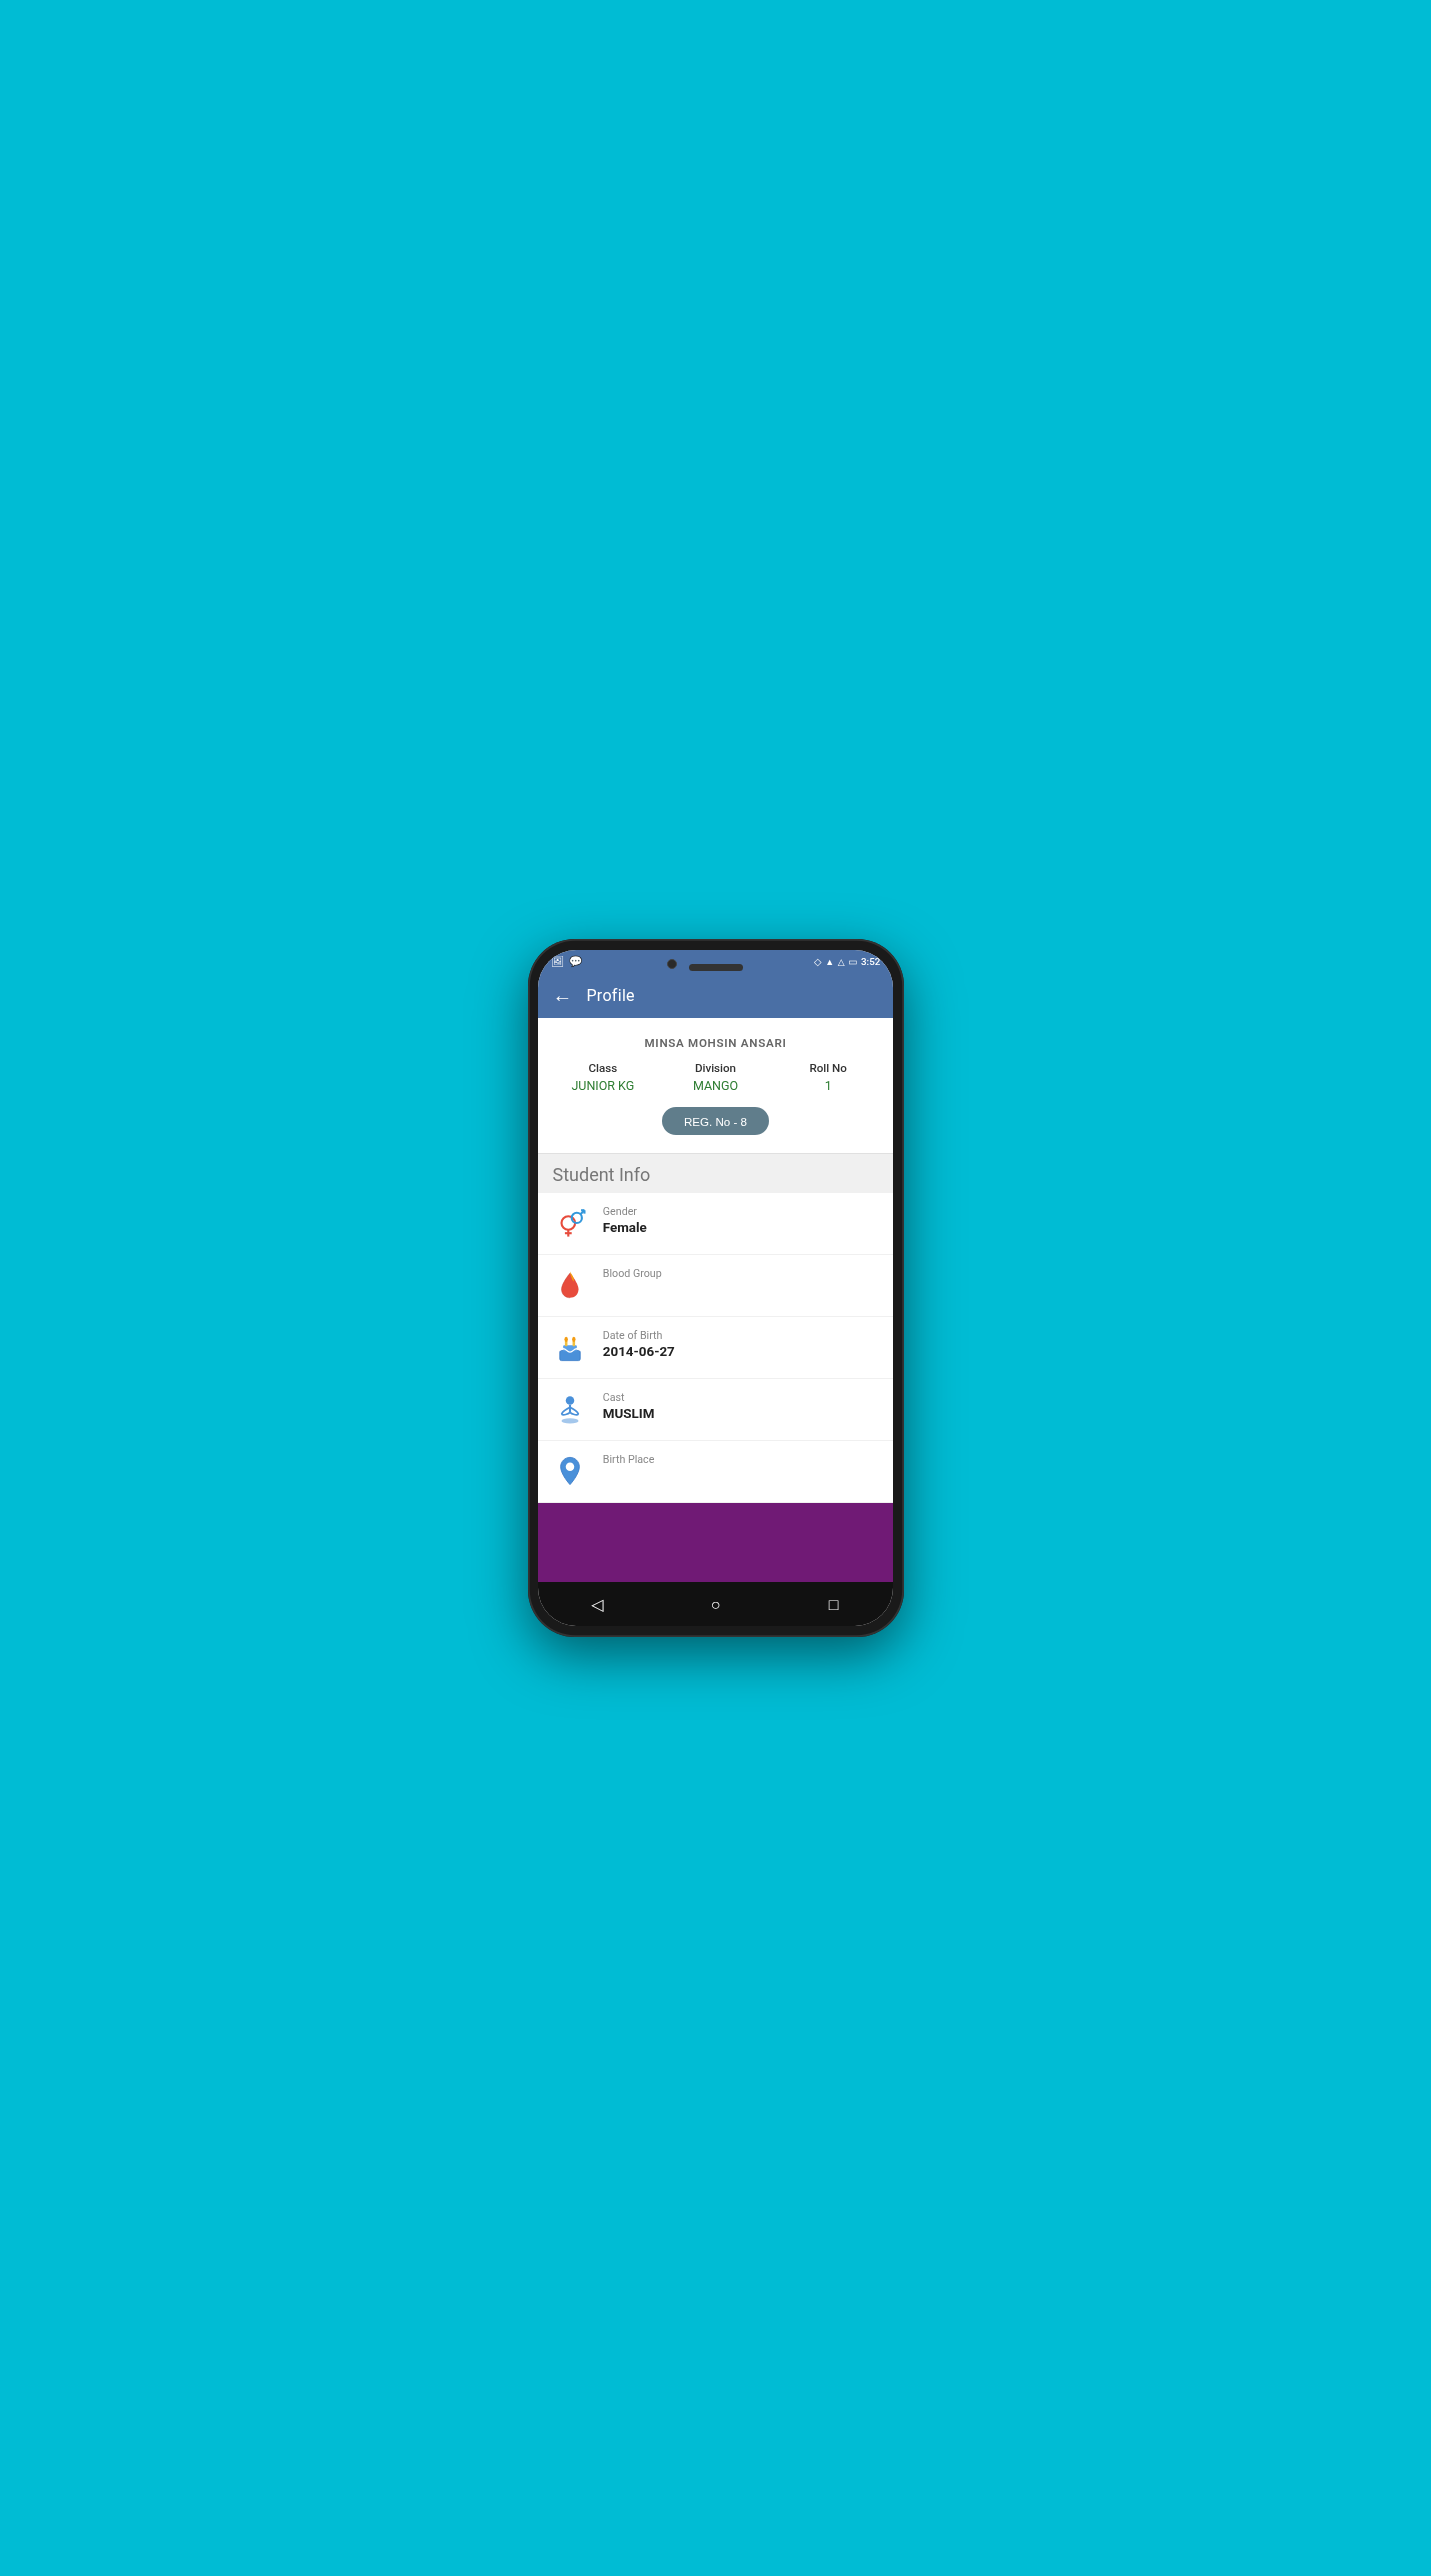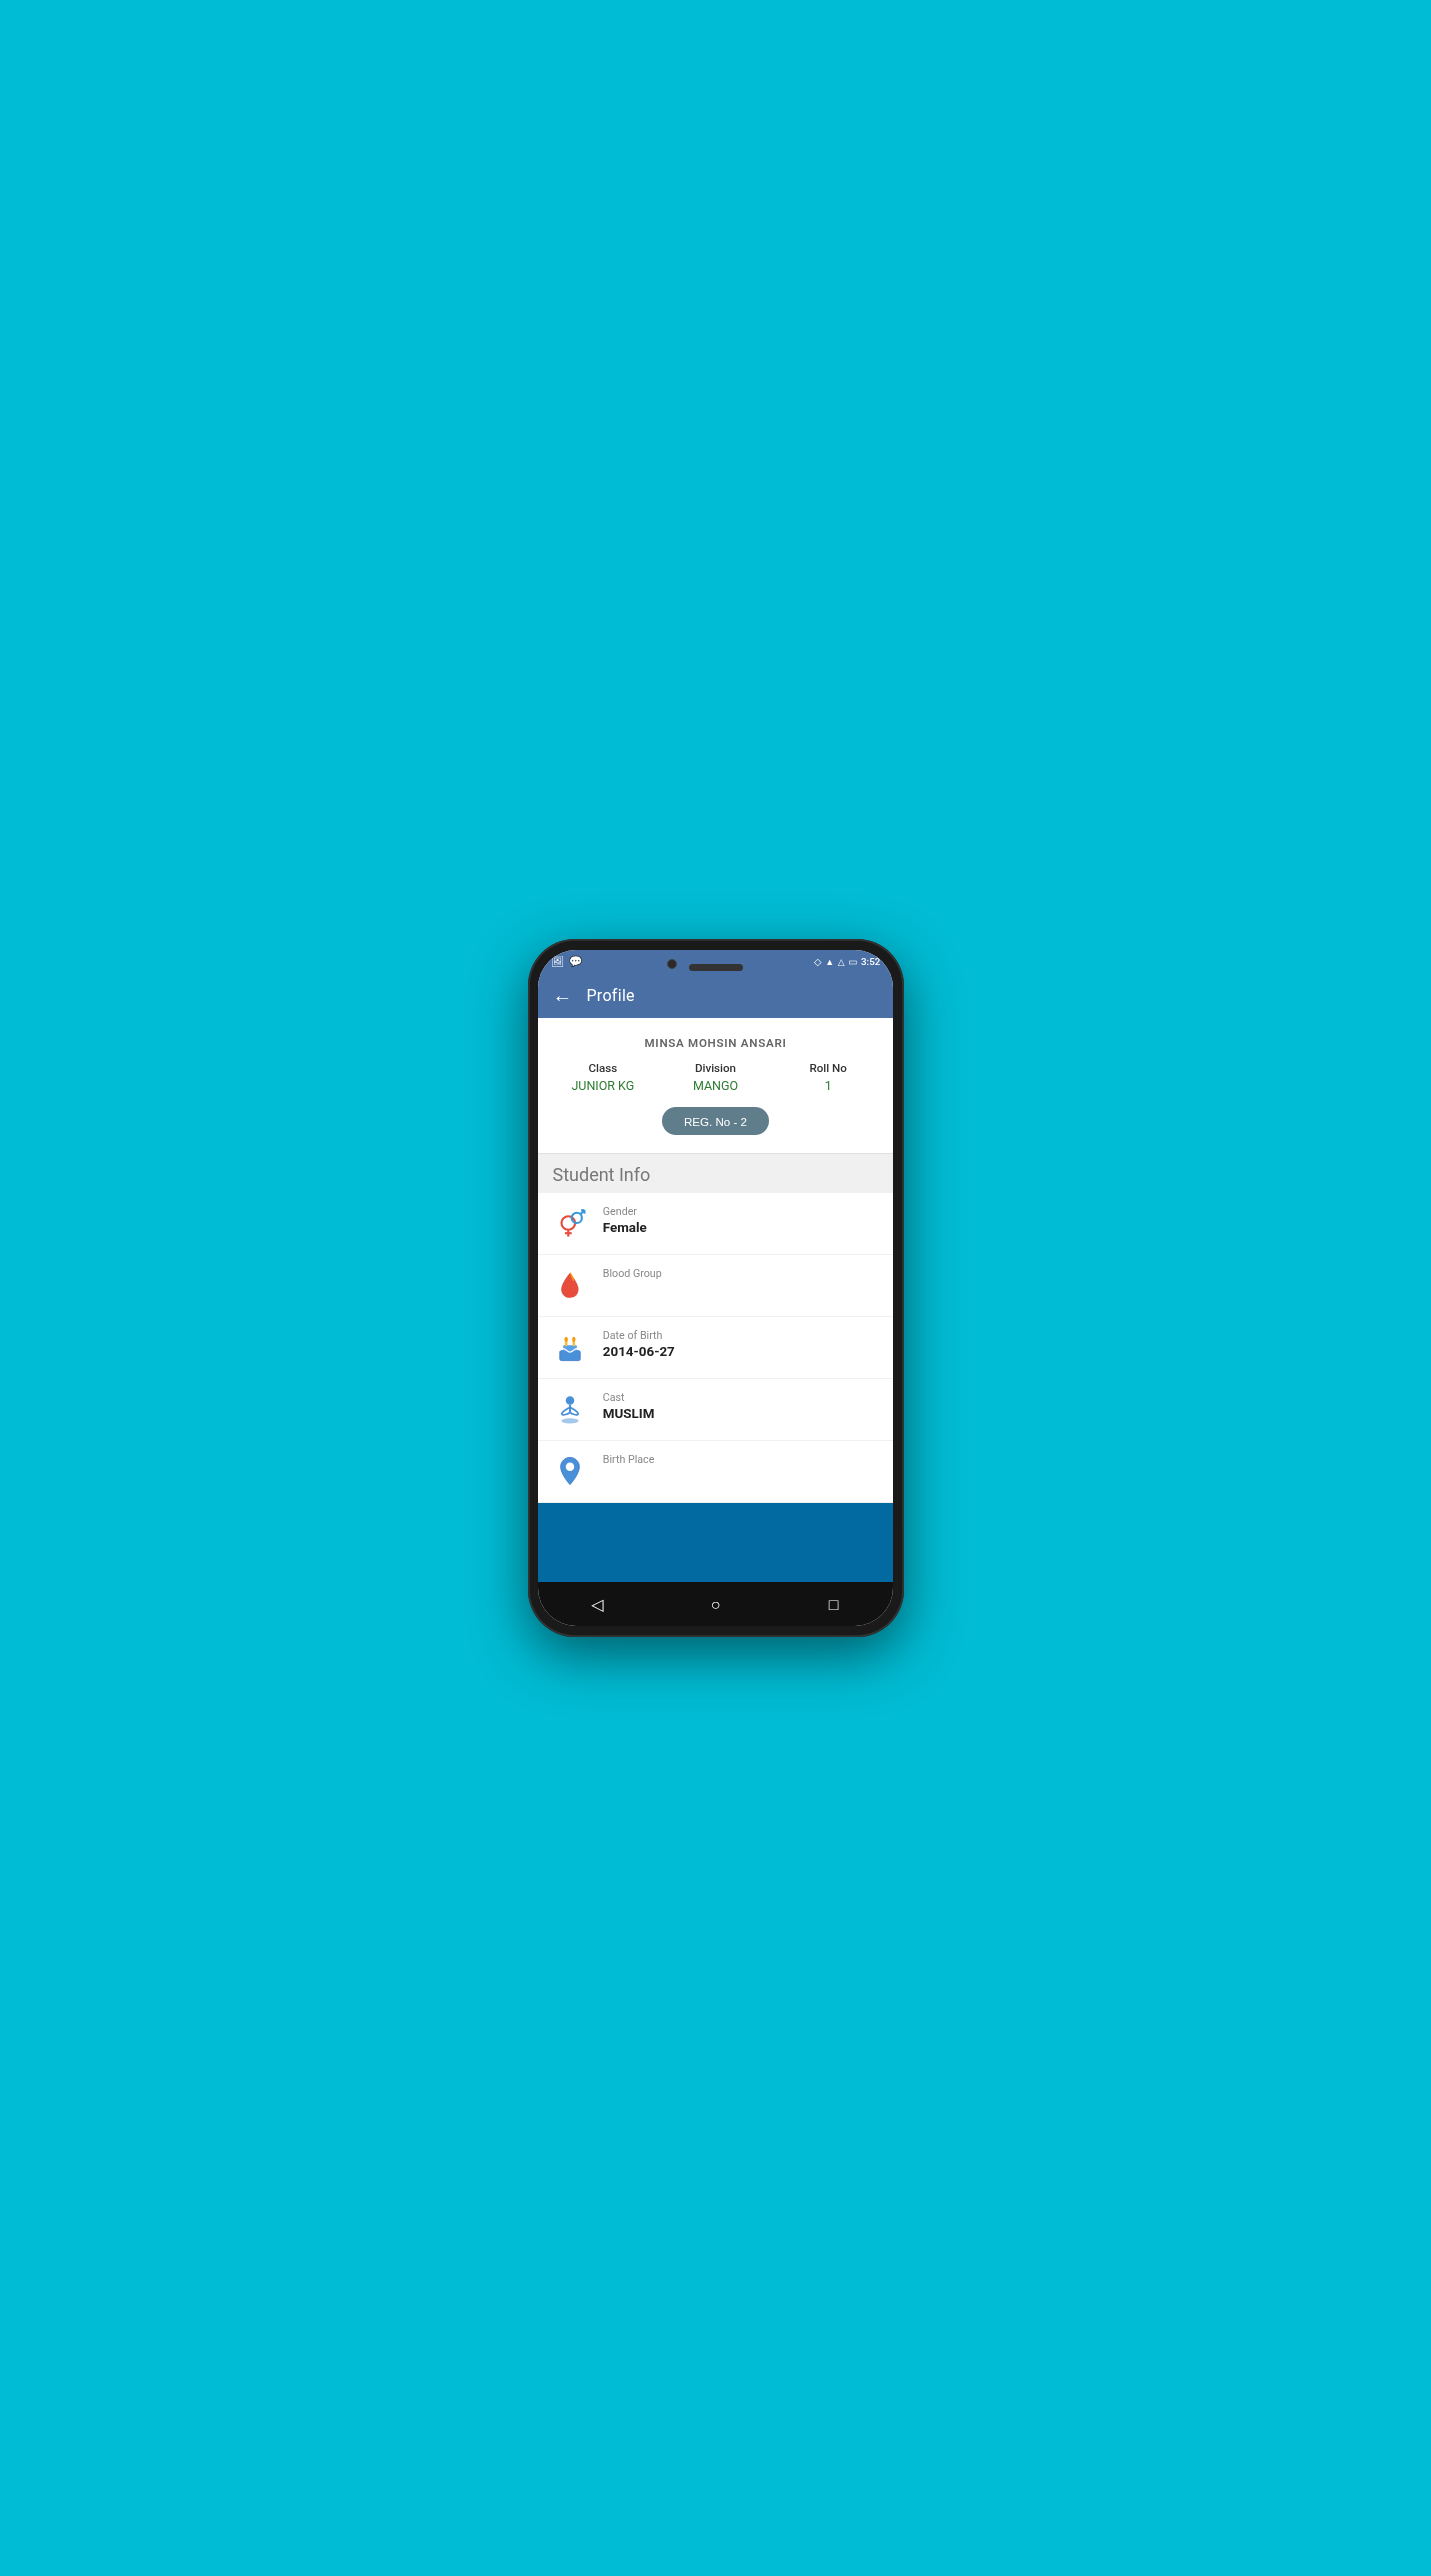--- a/index.html
+++ b/index.html
@@ -101,21 +101,21 @@
     .app-bar-title {
       font-size: 16px;
       font-weight: 400;
       letter-spacing: 0.3px;
     }
 
     
     .screen-content {
       flex: 1;
       overflow-y: auto;
-      background: #0369a1;
+      background: #701a75;
     }
 
     
     .profile-card {
       background: white;
       margin: 0;
       padding: 18px 14.3px;
       text-align: center;
       border-bottom: 0.9px solid #e0e0e0;
     }
@@ -270,21 +270,21 @@
           <div class="class-info-col">
             <div class="class-info-label">Division</div>
             <div class="class-info-value">MANGO</div>
           </div>
           <div class="class-info-col">
             <div class="class-info-label">Roll No</div>
             <div class="class-info-value">1</div>
           </div>
         </div>
 
-        <button class="reg-button">REG. No - 2</button>
+        <button class="reg-button">REG. No - 8</button>
       </div>
 
       <div class="section-label">Student Info</div>
 
       <div class="info-list">
 
         <div class="info-item">
           <div class="info-icon">
             <svg viewBox="0 0 40 40" width="34" height="34">
 

